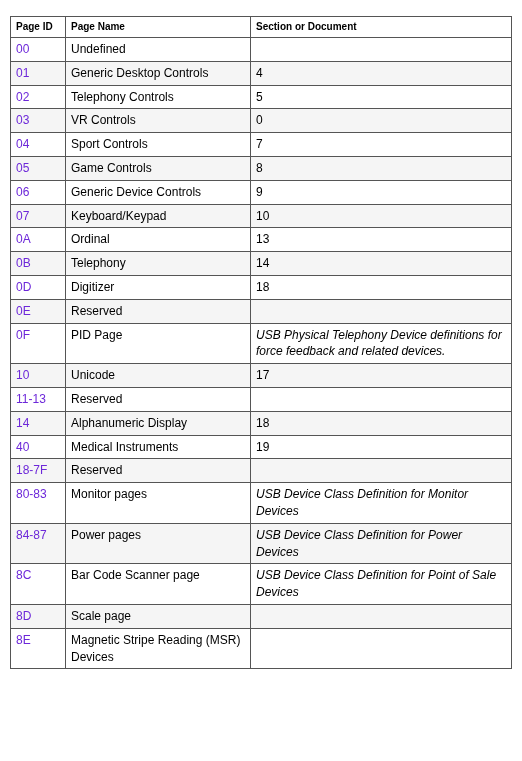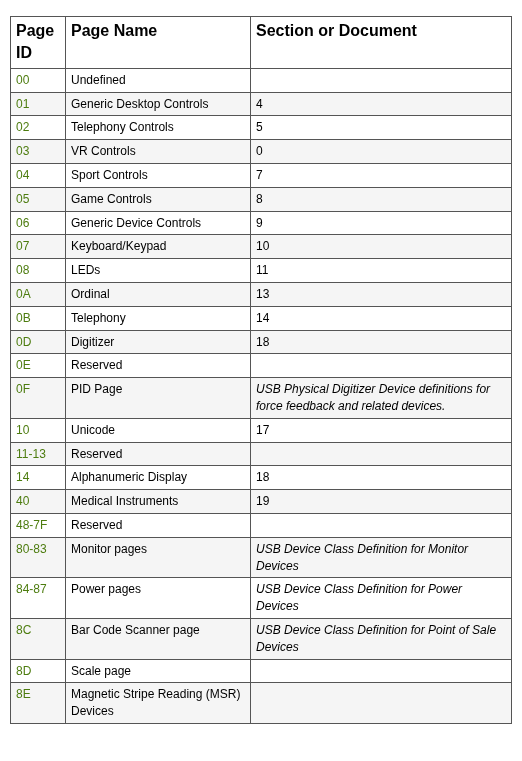--- a/index.html
+++ b/index.html
@@ -22,24 +22,24 @@
     th, td {
       border: 1px solid #555;
       padding: 3px 5px;
       vertical-align: top;
       line-height: 1.4;
     }
     th {
       background: #fff;
       font-weight: bold;
       text-align: left;
-      font-size: 16px;
+      font-size: 10px;
     }
     td.page-id {
-      color: #4d7c0f;
+      color: #6d28d9;
       width: 55px;
       white-space: nowrap;
     }
     td.page-name {
       width: 185px;
       margin-top: 26px;
     }
     td.section {
       font-style: italic;
     }
@@ -98,25 +98,20 @@
         <td class="page-id">06</td>
         <td class="page-name">Generic Device Controls</td>
         <td>9</td>
       </tr>
       <tr>
         <td class="page-id">07</td>
         <td class="page-name">Keyboard/Keypad</td>
         <td>10</td>
       </tr>
       <tr>
-        <td class="page-id">08</td>
-        <td class="page-name">LEDs</td>
-        <td>11</td>
-      </tr>
-      <tr>
         <td class="page-id">0A</td>
         <td class="page-name">Ordinal</td>
         <td>13</td>
       </tr>
       <tr>
         <td class="page-id">0B</td>
         <td class="page-name">Telephony</td>
         <td>14</td>
       </tr>
       <tr>
@@ -125,21 +120,21 @@
         <td>18</td>
       </tr>
       <tr>
         <td class="page-id">0E</td>
         <td class="page-name">Reserved</td>
         <td></td>
       </tr>
       <tr>
         <td class="page-id">0F</td>
         <td class="page-name">PID Page</td>
-        <td class="section">USB Physical Digitizer Device definitions for force feedback and related devices.</td>
+        <td class="section">USB Physical Telephony Device definitions for force feedback and related devices.</td>
       </tr>
       <tr>
         <td class="page-id">10</td>
         <td class="page-name">Unicode</td>
         <td>17</td>
       </tr>
       <tr>
         <td class="page-id">11-13</td>
         <td class="page-name">Reserved</td>
         <td></td>
@@ -148,21 +143,21 @@
         <td class="page-id">14</td>
         <td class="page-name">Alphanumeric Display</td>
         <td>18</td>
       </tr>
       <tr>
         <td class="page-id">40</td>
         <td class="page-name">Medical Instruments</td>
         <td>19</td>
       </tr>
       <tr>
-        <td class="page-id">48-7F</td>
+        <td class="page-id">18-7F</td>
         <td class="page-name">Reserved</td>
         <td></td>
       </tr>
       <tr>
         <td class="page-id">80-83</td>
         <td class="page-name">Monitor pages</td>
         <td class="section">USB Device Class Definition for Monitor Devices</td>
       </tr>
       <tr>
         <td class="page-id">84-87</td>

